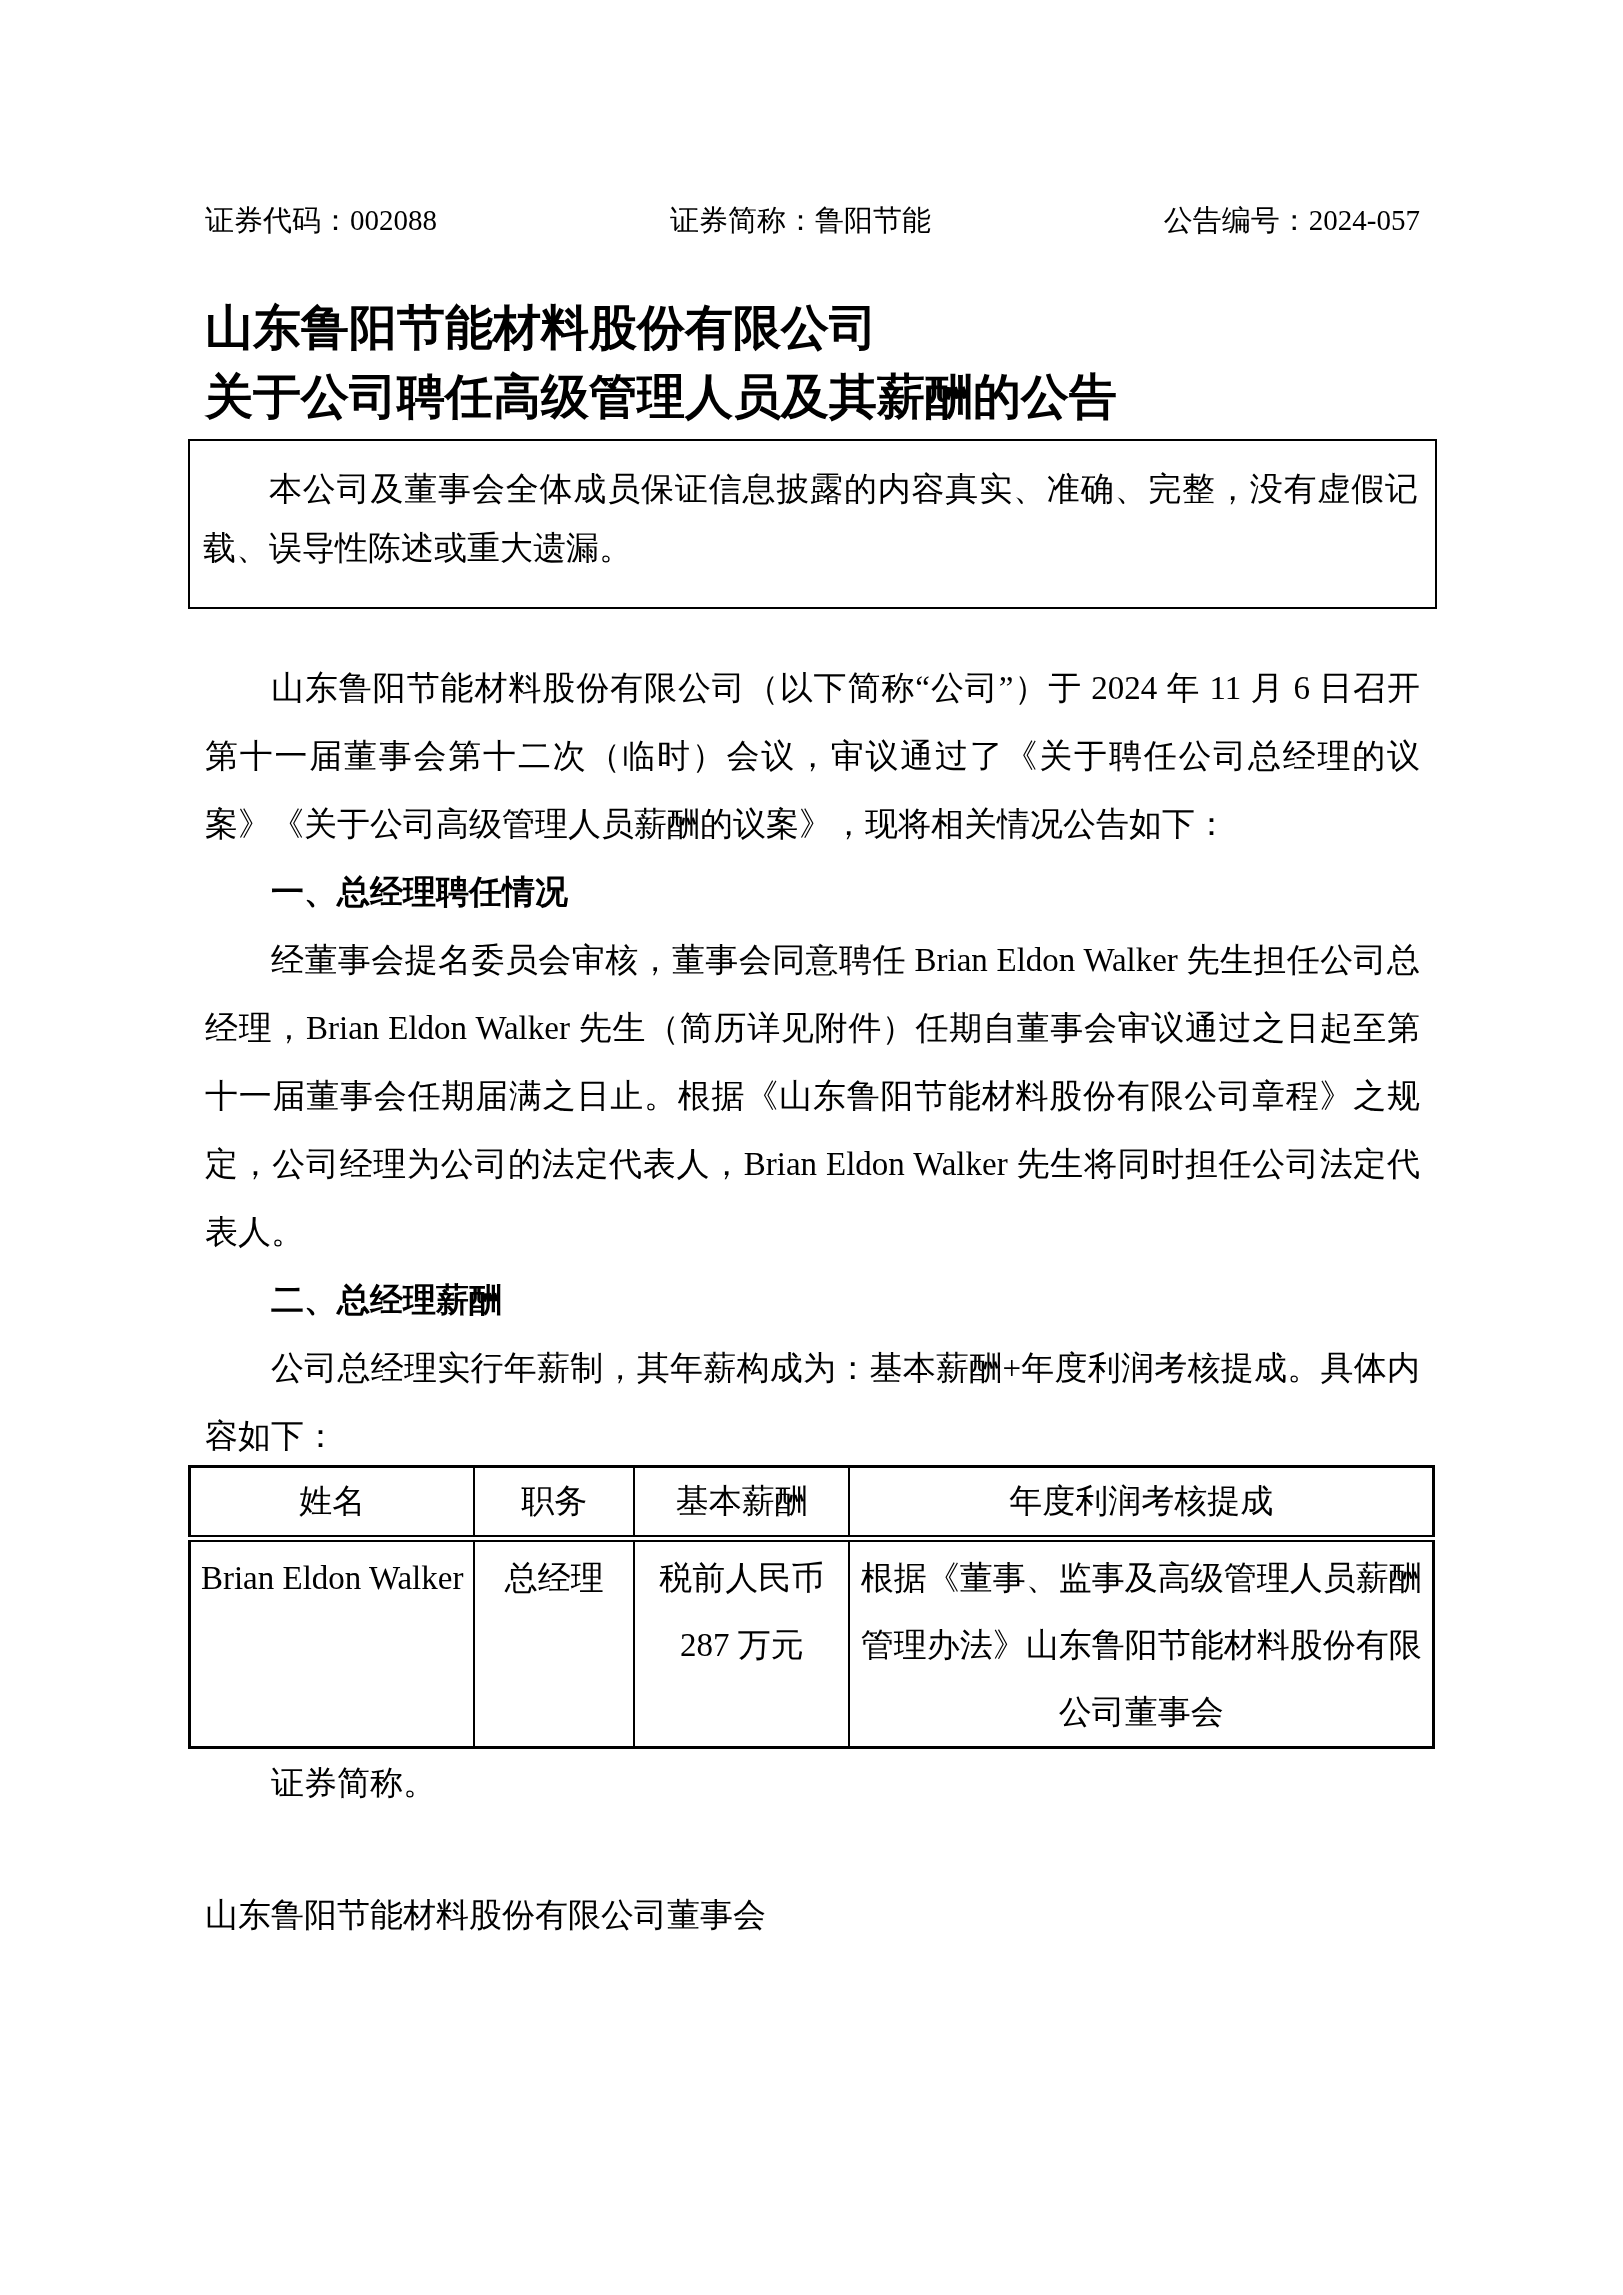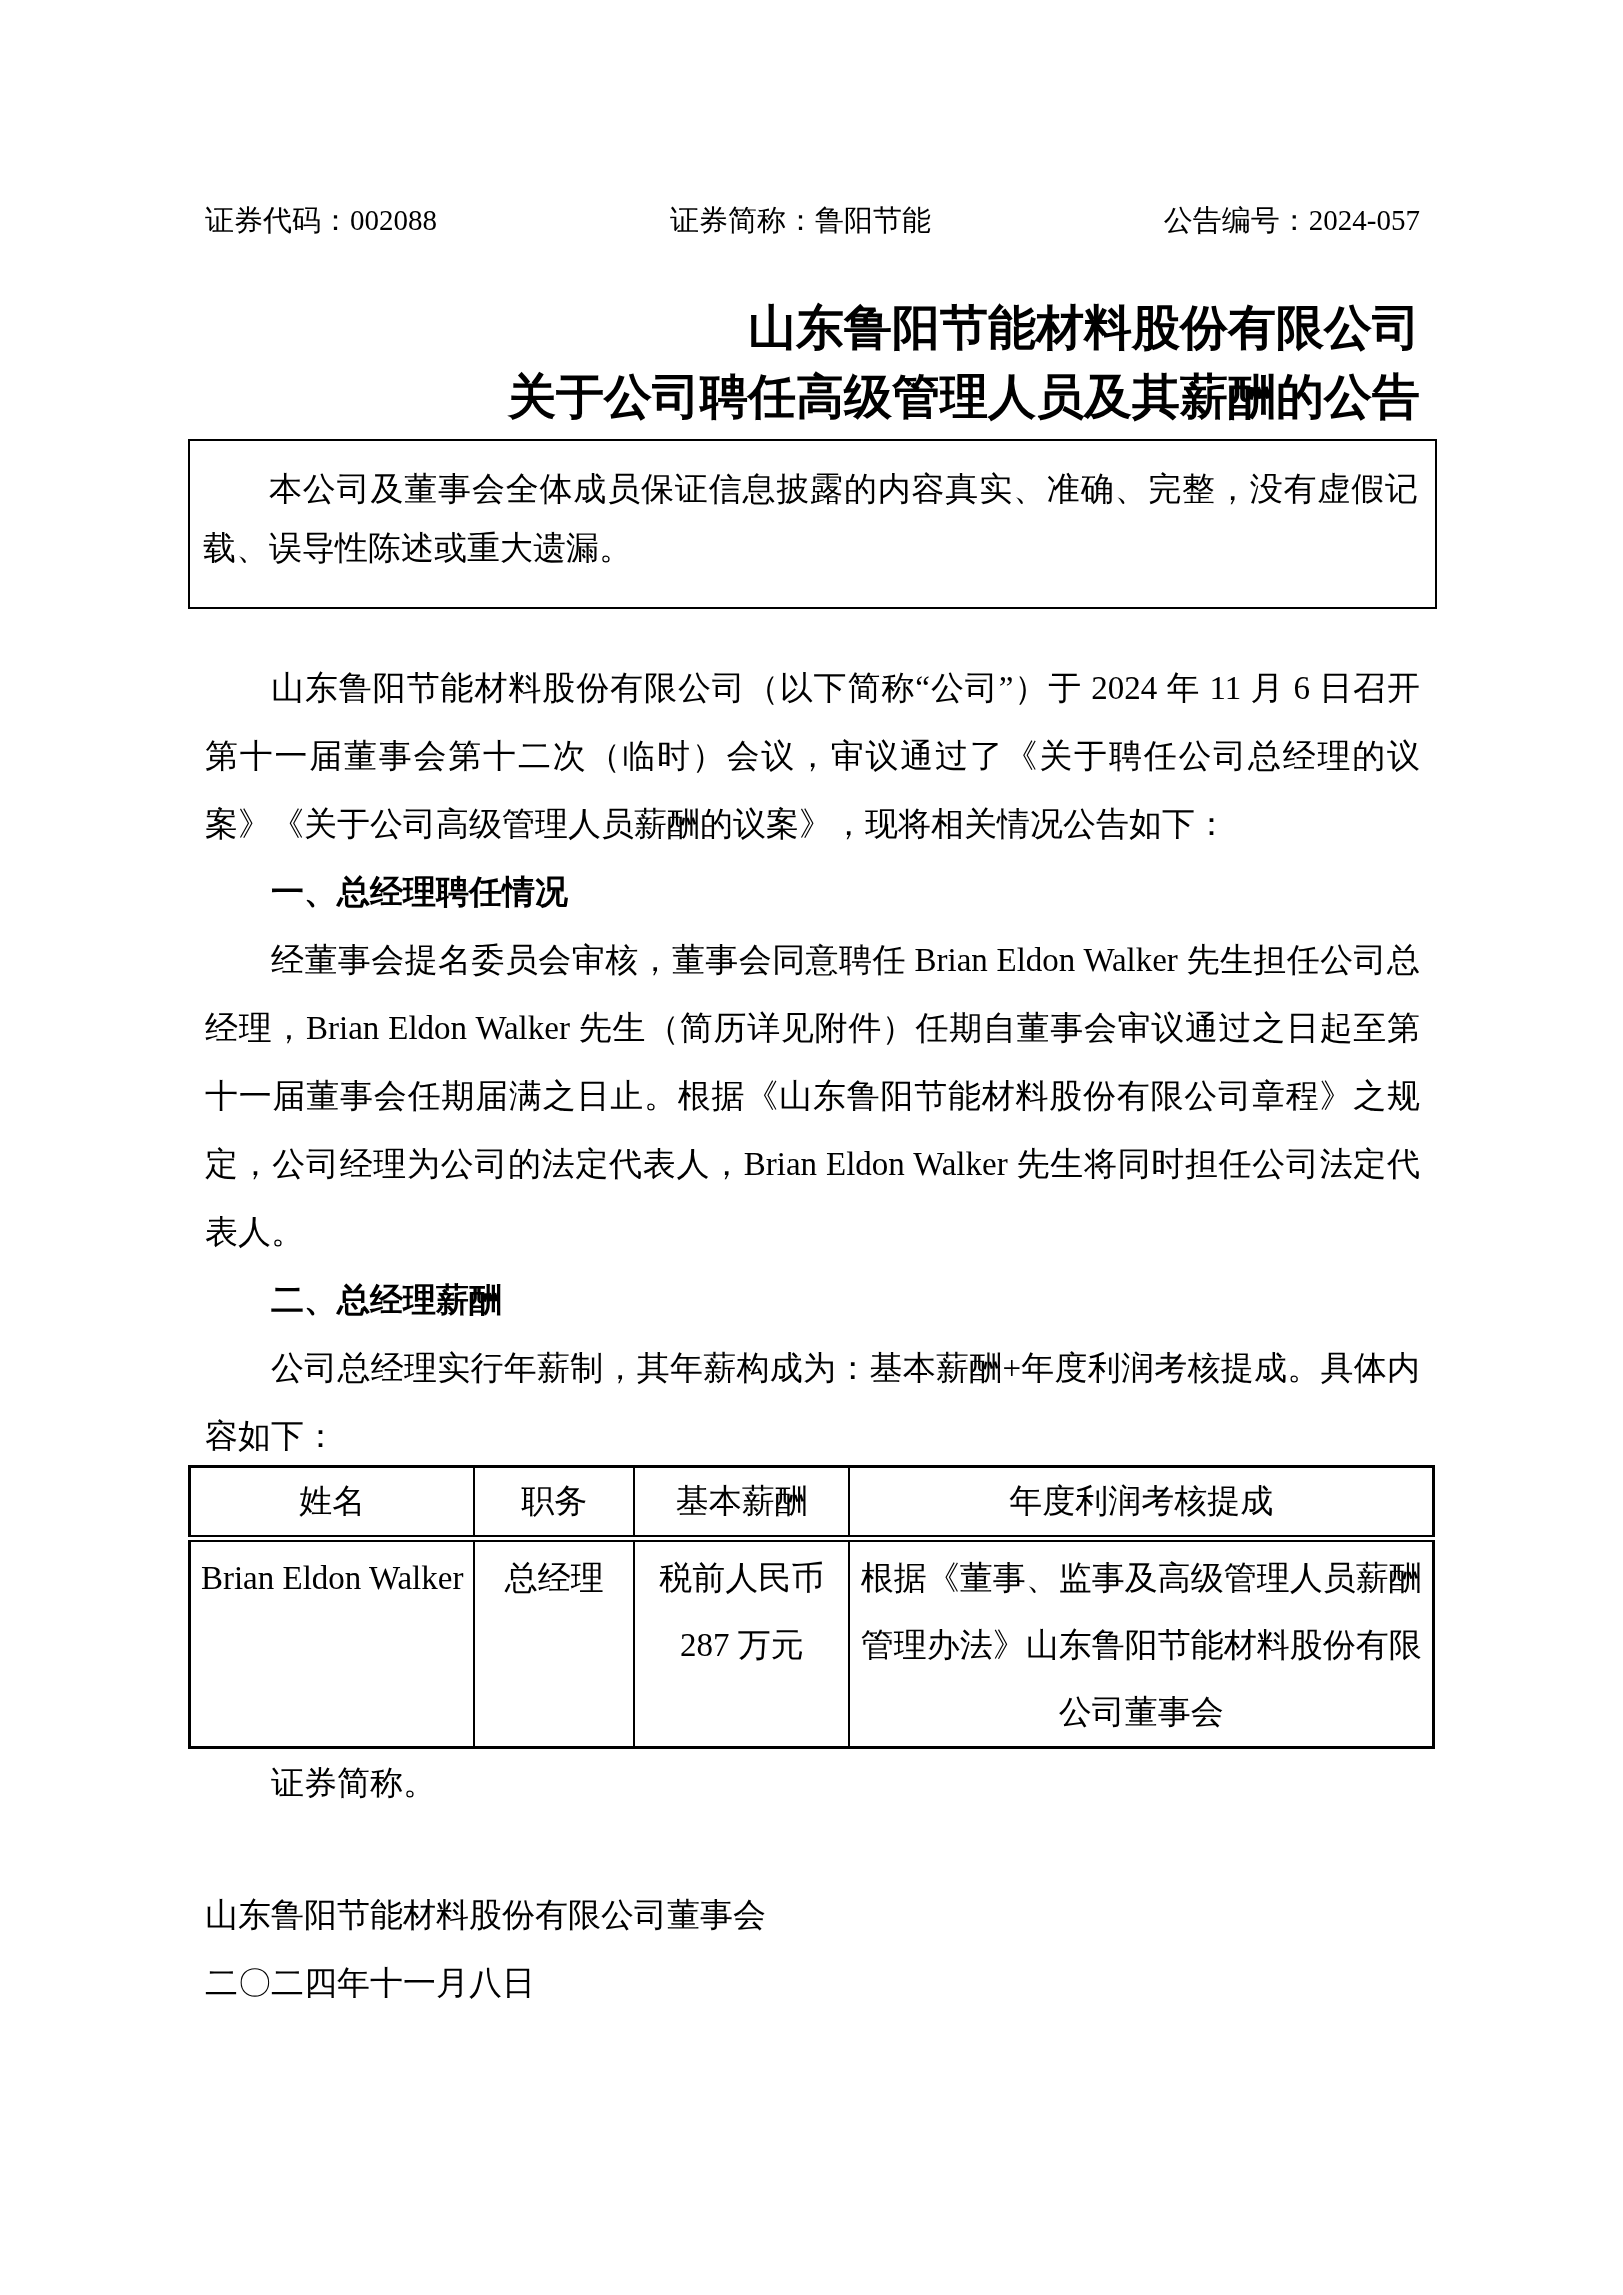--- a/index.html
+++ b/index.html
@@ -23,21 +23,21 @@
   .doc-header {
     display: flex;
     justify-content: space-between;
     align-items: baseline;
     font-size: 29px;
     line-height: 37px;
     white-space: nowrap;
   }
   .doc-title {
     margin-top: 54px;
-    text-align: right;
+    text-align: left;
     font-weight: bold;
     font-size: 48px;
     line-height: 69px;
   }
   .notice-box {
     margin: 7.9px -17px 0 -17px;
     border: 2.6px solid #000000;
     padding: 19.6px 17px 29px 13px;
   }
   .notice-box p {
@@ -154,18 +154,17 @@
           <td>税前人民币 287 万元</td>
           <td>根据《董事、监事及高级管理人员薪酬管理办法》山东鲁阳节能材料股份有限公司董事会</td>
         </tr>
       </tbody>
     </table>
 
     <p class="closing">证券简称。</p>
 
     <div class="sig-block">
       <p>山东鲁阳节能材料股份有限公司董事会</p>
-      <p>二〇二四年十一月八日</p>
     </div>
 
   </div>
 </div>
 
 
 </body></html>

